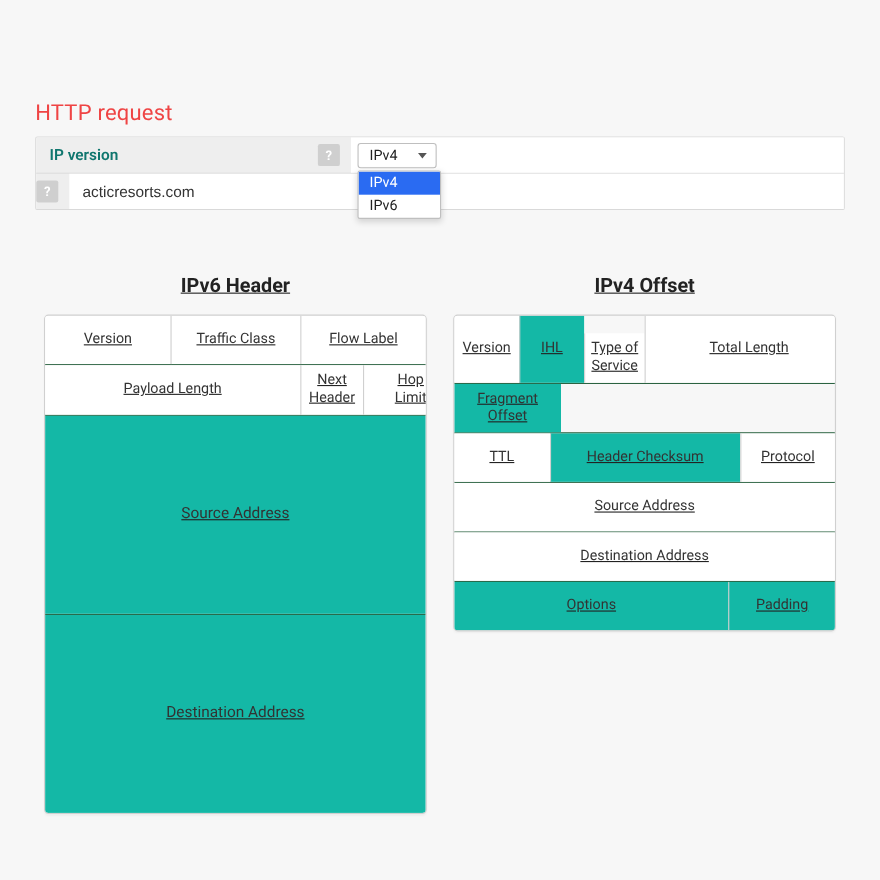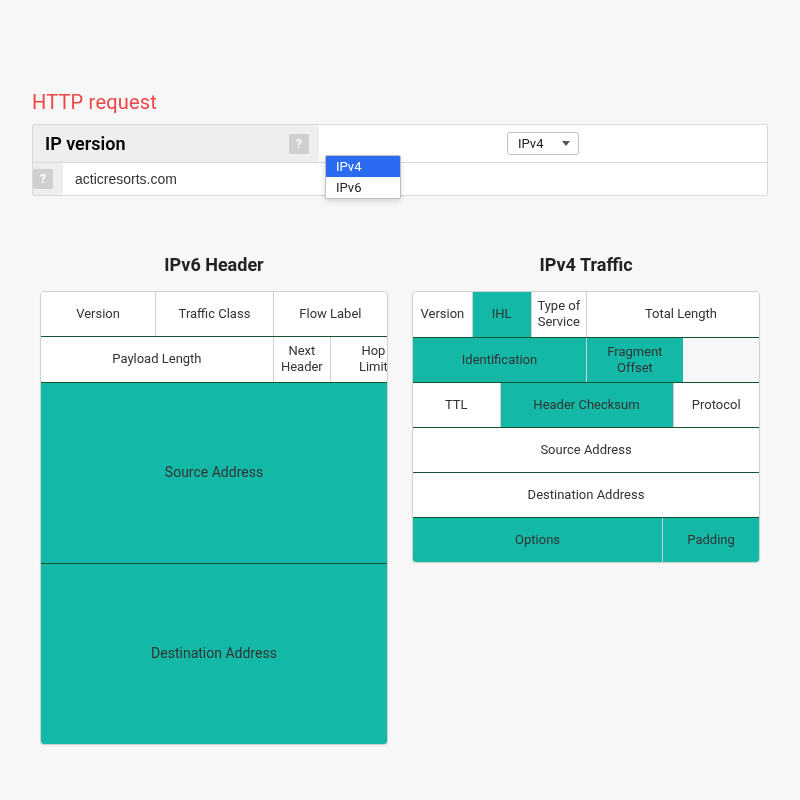--- a/index.html
+++ b/index.html
@@ -34,24 +34,24 @@
     align-items: stretch;
     background: #eee;
     border-bottom: 1px solid #d9d9d9;
     position: relative;
   }
   .form-row:last-child { border-bottom: none; }
   .form-label {
     flex: 0 0 256px;
     padding: 8px 12px;
     font-weight: 600;
-    color: #000000;
-    display: flex;
-    align-items: center;
-    font-size: 18px;
+    color: #0f766e;
+    display: flex;
+    align-items: center;
+    font-size: 14px;
   }
   .form-help {
     flex: 0 0 20px;
     height: 20px;
     align-self: center;
     margin-right: 10px;
     background: #cfcfcf;
     color: #fff;
     font-size: 12px;
     font-weight: 700;
@@ -62,21 +62,21 @@
     cursor: pointer;
   }
   .form-control {
     flex: 1;
     background: #fff;
     display: flex;
     align-items: center;
     padding: 4px 6px;
     position: relative;
   }
-  .form-control.no-bg { background: transparent; justify-content: center; }
+  .form-control.no-bg { background: transparent; }
   .select {
     display: inline-flex;
     align-items: center;
     gap: 10px;
     border: 1px solid #bfbfbf;
     border-radius: 3px;
     padding: 3px 8px 3px 10px;
     background: #fff;
     font-size: 13px;
     cursor: pointer;
@@ -118,20 +118,21 @@
     outline: none;
     color: #333;
   }
 
   
   .diagrams {
     display: flex;
     gap: 24px;
     margin-top: 58px;
     padding: 0 8px;
+    text-decoration: underline;
   }
   .diag {
     flex: 1;
     display: flex;
     flex-direction: column;
   }
   .diag-title {
     text-align: center;
     font-weight: 700;
     font-size: 18px;
@@ -219,30 +220,29 @@
         <div class="drow">
           <div class="dcell gray tall w32">Source Address</div>
         </div>
         <div class="drow">
           <div class="dcell gray tall w32">Destination Address</div>
         </div>
       </div>
     </div>
 
     <div class="diag">
-      <div class="diag-title">IPv4 Traffic</div>
+      <div class="diag-title">IPv4 Offset</div>
       <div class="diag-table">
         <div class="drow">
           <div class="dcell white small" style="flex:0 0 17%;">Version</div>
           <div class="dcell gray small" style="flex:0 0 17%;">IHL</div>
-          <div class="dcell white small" style="flex:0 0 16%;">Type of Service</div>
+          <div class="dcell white small" style="flex:0 0 16%;margin-top:16px;">Type of Service</div>
           <div class="dcell white small" style="flex:0 0 50%;padding-left:20px;">Total Length</div>
         </div>
         <div class="drow">
-          <div class="dcell gray small" style="flex:0 0 50%;">Identification</div>
           <div class="dcell gray small" style="flex:0 0 28%;">Fragment Offset</div>
         </div>
         <div class="drow">
           <div class="dcell white small" style="flex:0 0 25%;">TTL</div>
           <div class="dcell gray small" style="flex:0 0 50%;">Header Checksum</div>
           <div class="dcell white small" style="flex:0 0 25%;">Protocol</div>
         </div>
         <div class="drow">
           <div class="dcell white small p32">Source Address</div>
         </div>

